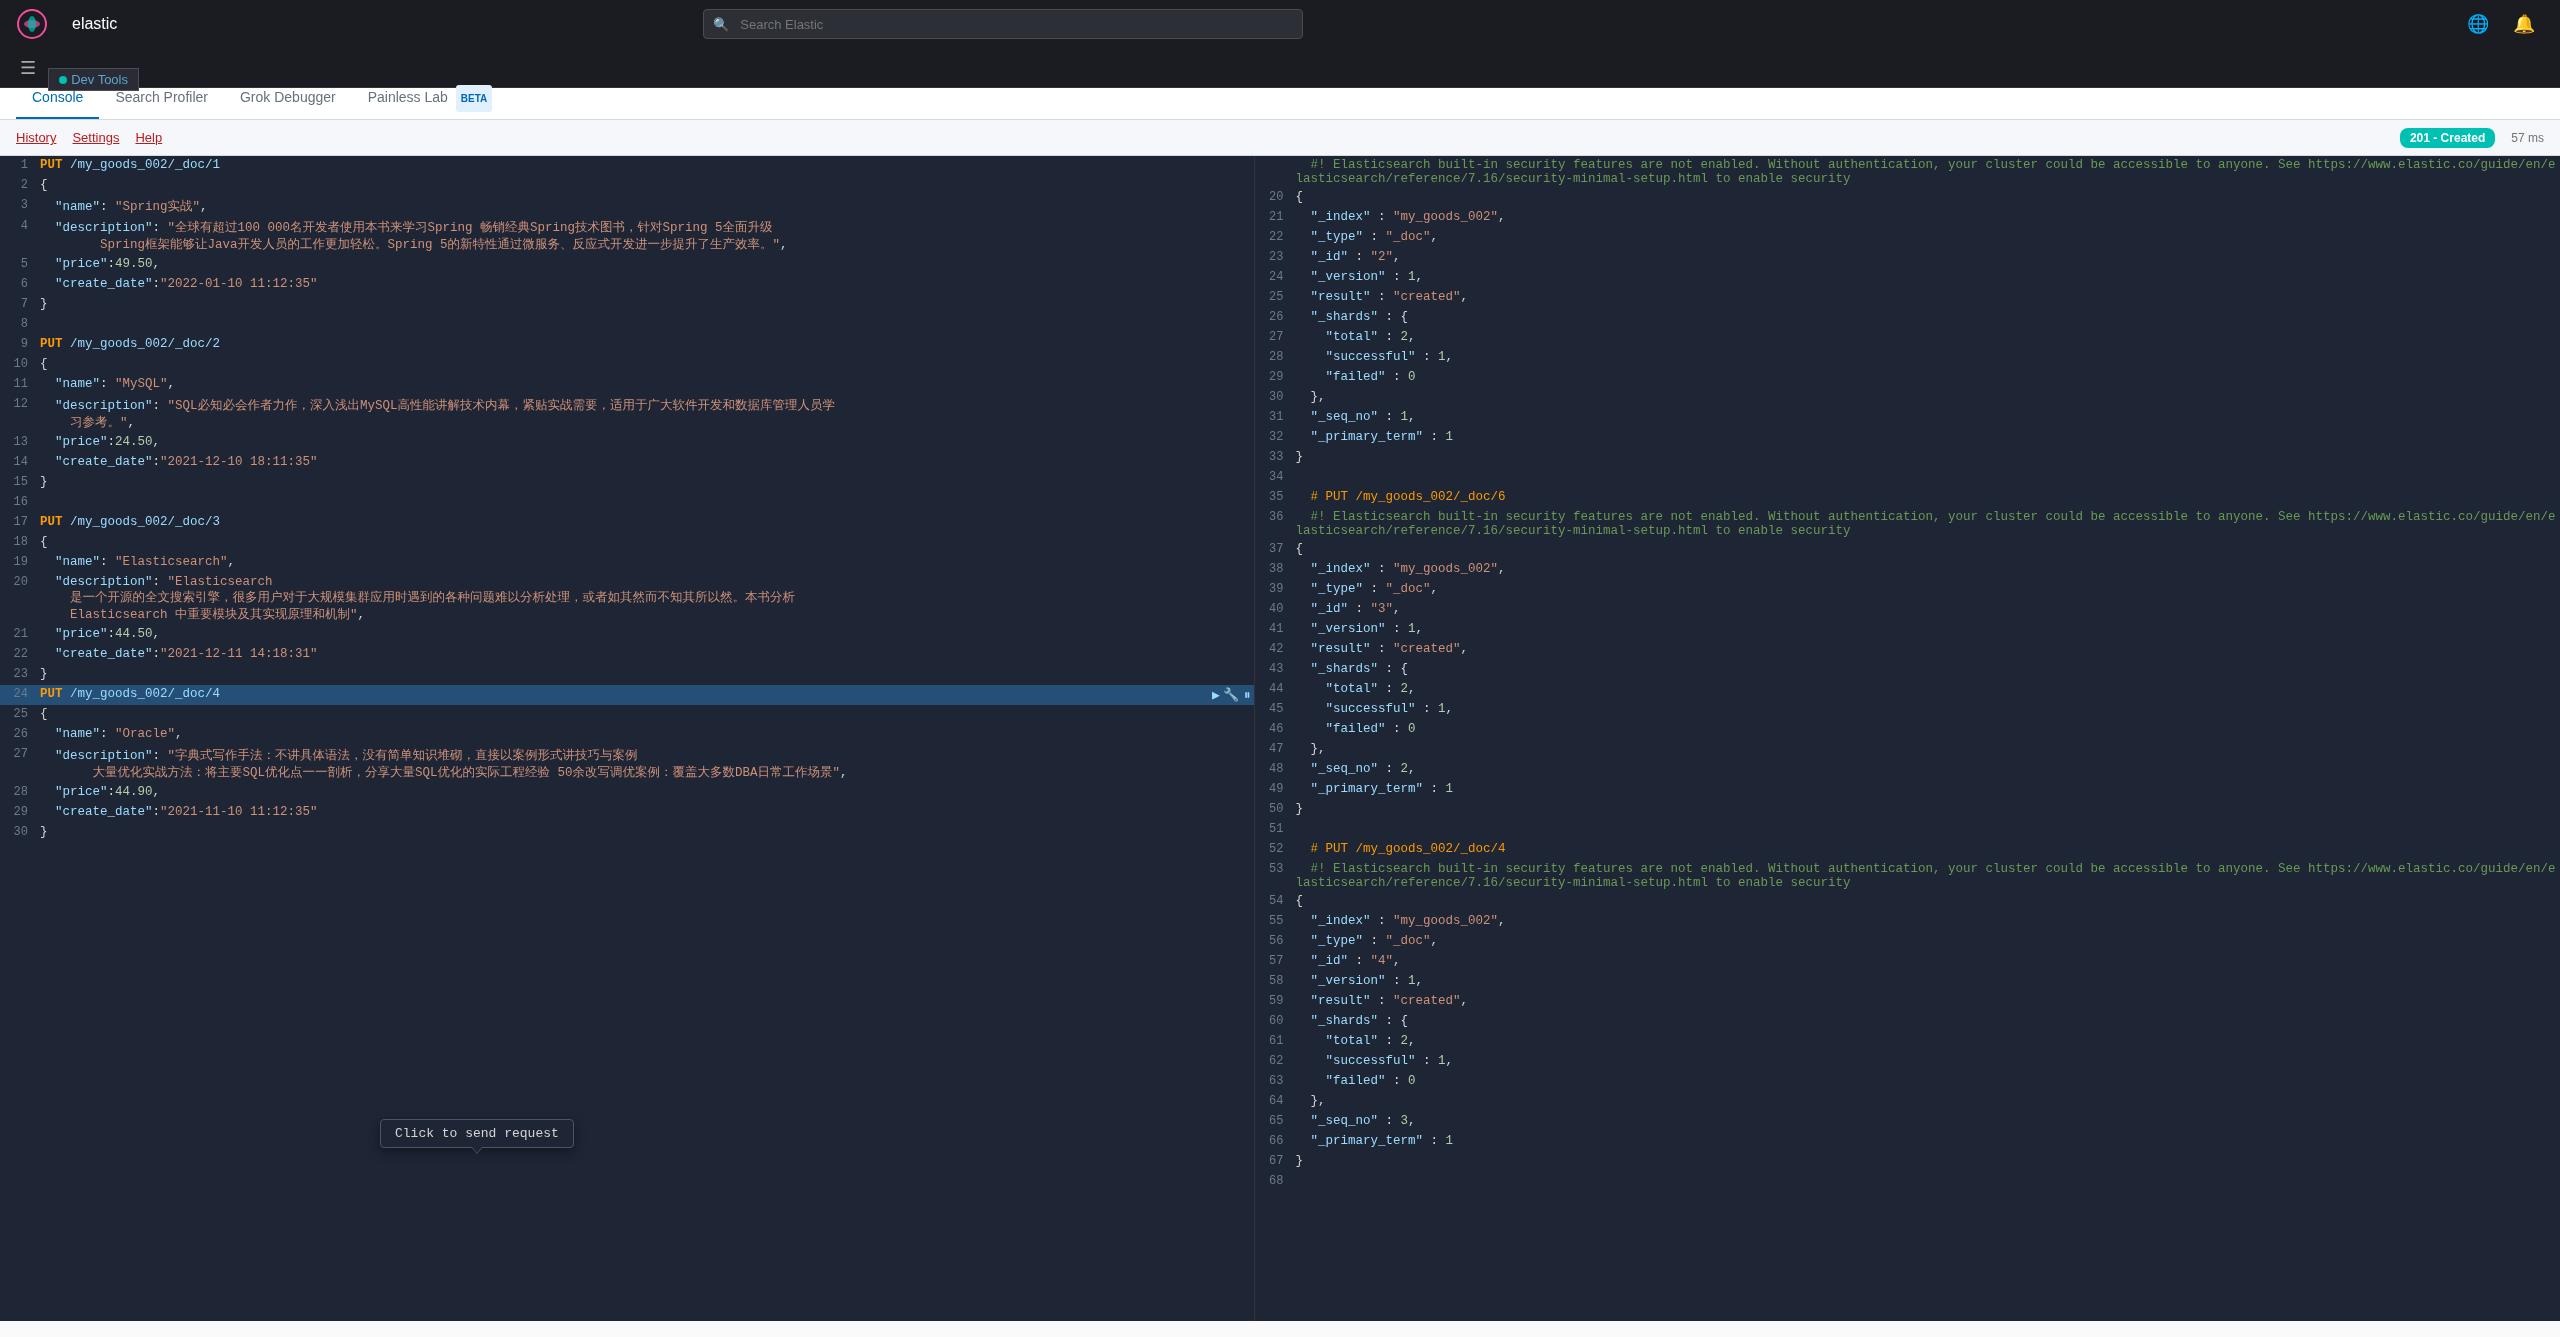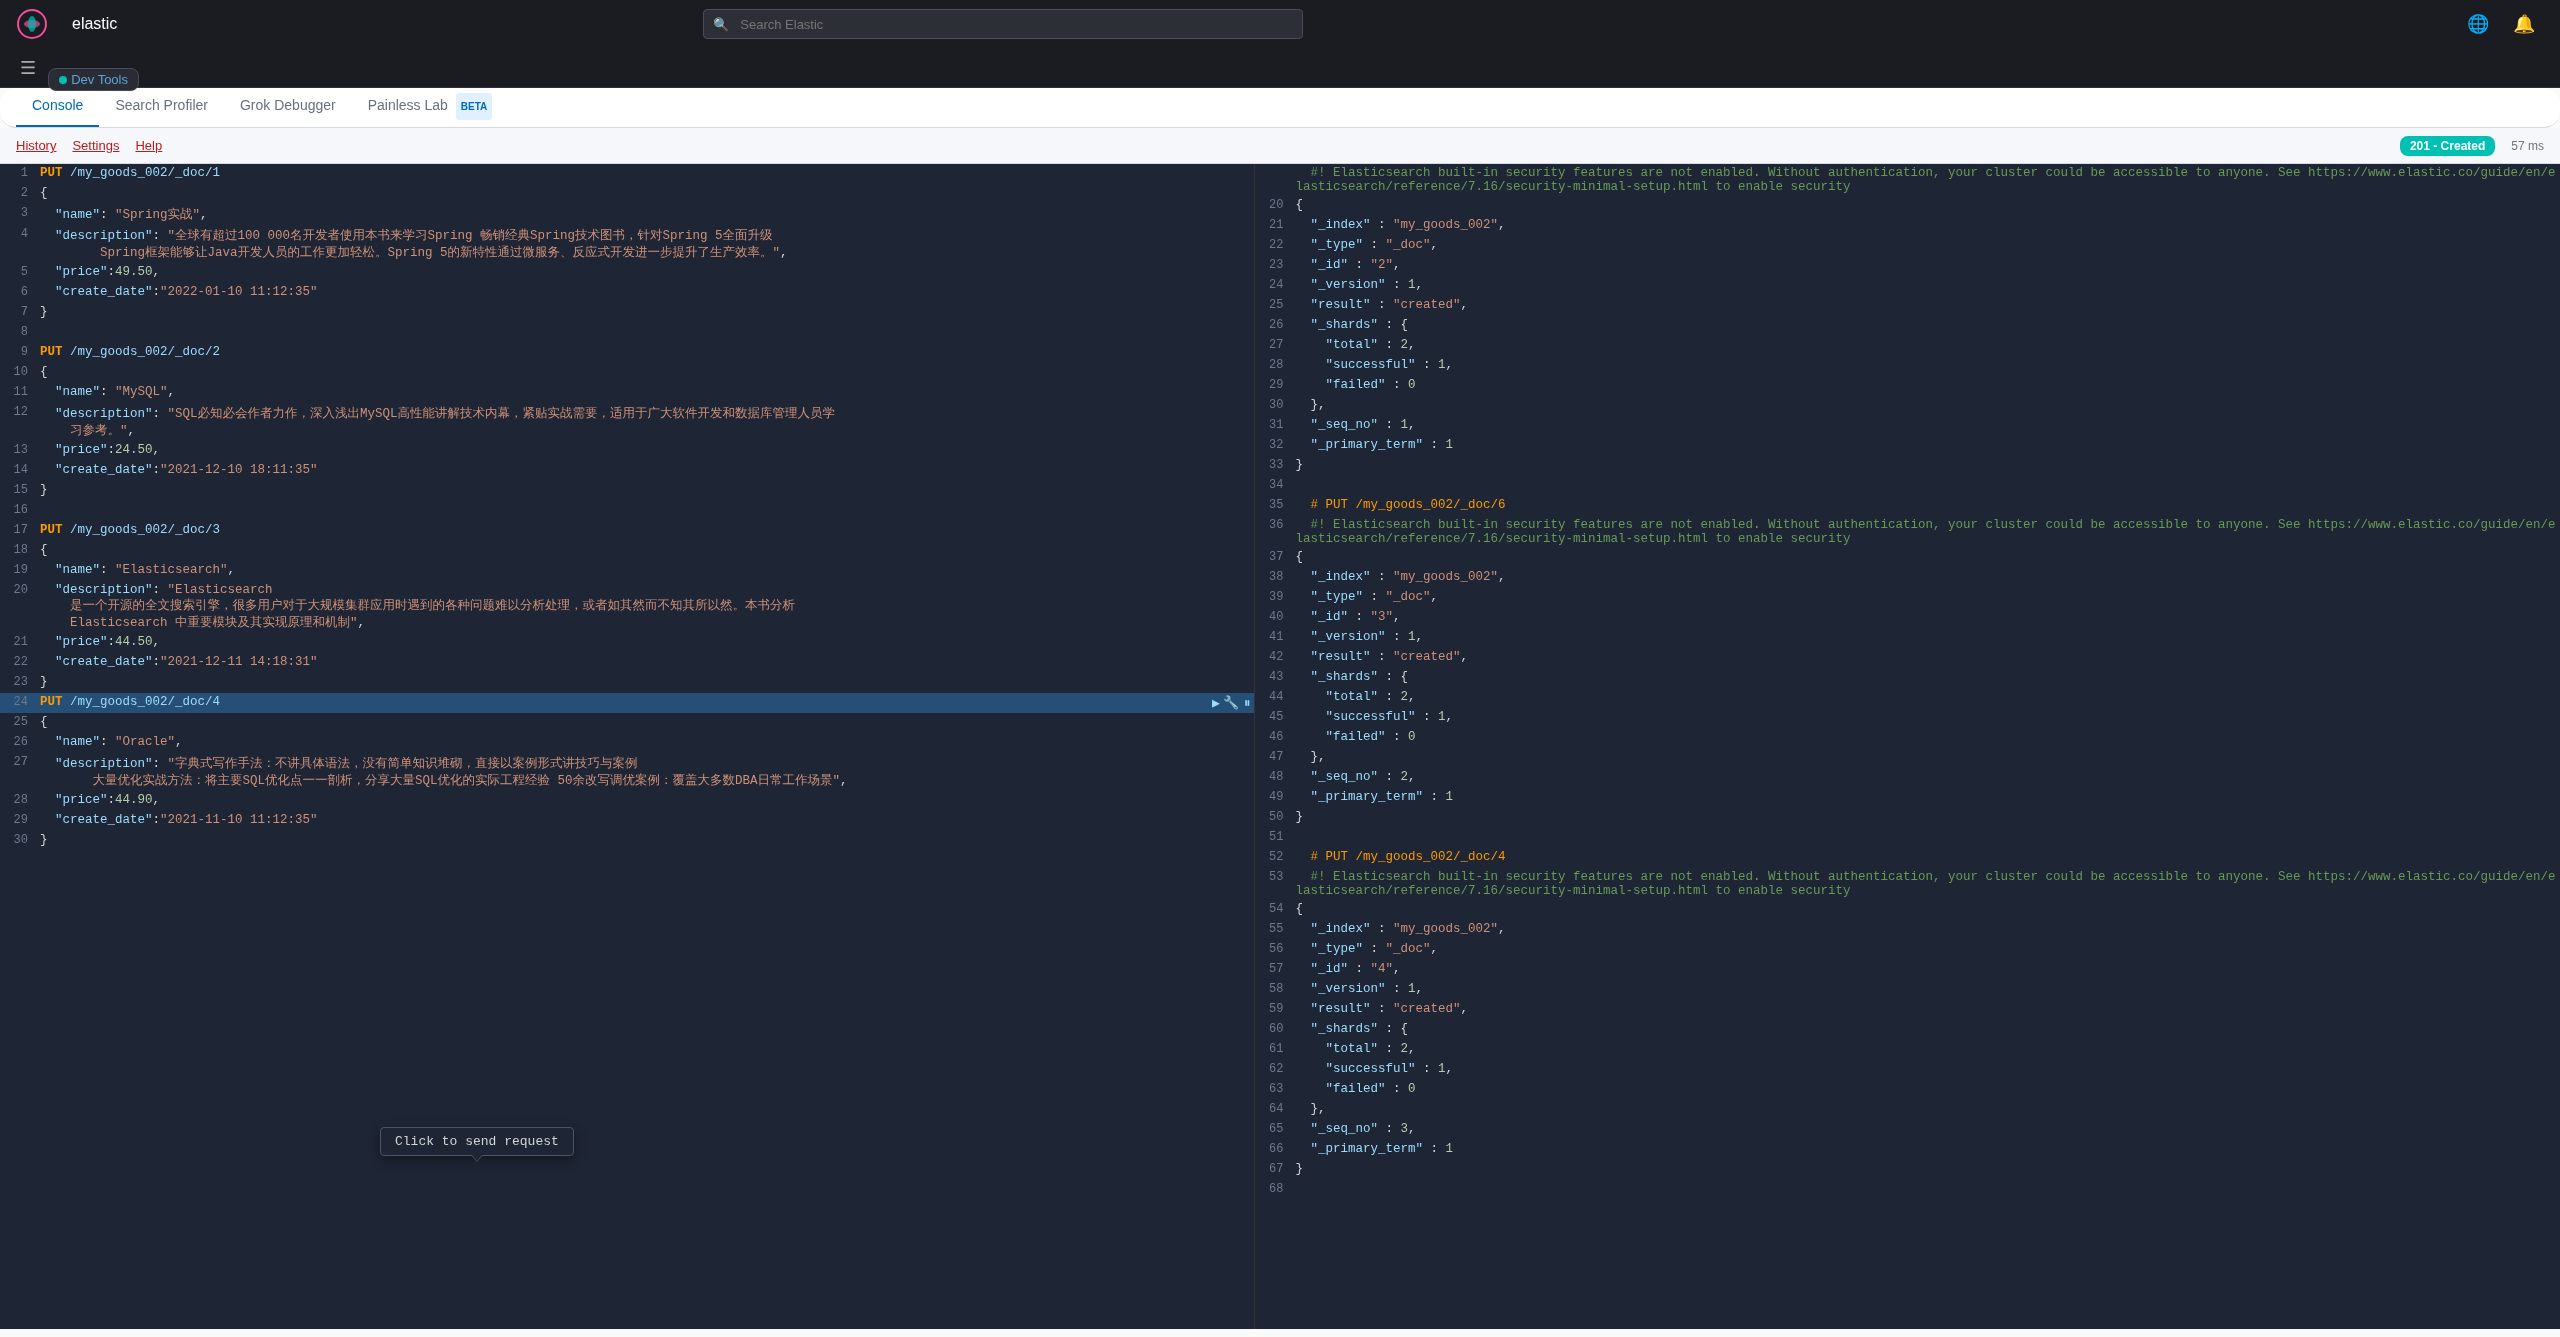--- a/index.html
+++ b/index.html
@@ -84,21 +84,21 @@
       align-items: center;
       padding: 0 16px;
       gap: 8px;
       border-bottom: 1px solid #333;
     }
     .breadcrumb-item {
       color: #5ba4cf;
       font-size: 13px;
       background: #2a2c35;
       border: 1px solid #4a4b53;
-      border-radius: 8px;
+      border-radius: 0;
       padding: 3px 10px;
       cursor: pointer;
       display: flex;
       align-items: center;
       gap: 4px;
       margin-top: 24px;
     }
     .breadcrumb-item .dot {
       width: 8px;
       height: 8px;
@@ -107,22 +107,21 @@
       display: inline-block;
     }
 
     
     .tab-bar {
       background: #fff;
       border-bottom: 1px solid #d3dae6;
       display: flex;
       align-items: flex-end;
       padding: 0 16px;
-      height: 40px;
-      border-radius: 16px;
+      height: 32px;
     }
     .tab {
       padding: 12px 16px;
       font-size: 14px;
       color: #69707d;
       cursor: pointer;
       border-bottom: 2px solid transparent;
       white-space: nowrap;
     }
     .tab.active {

